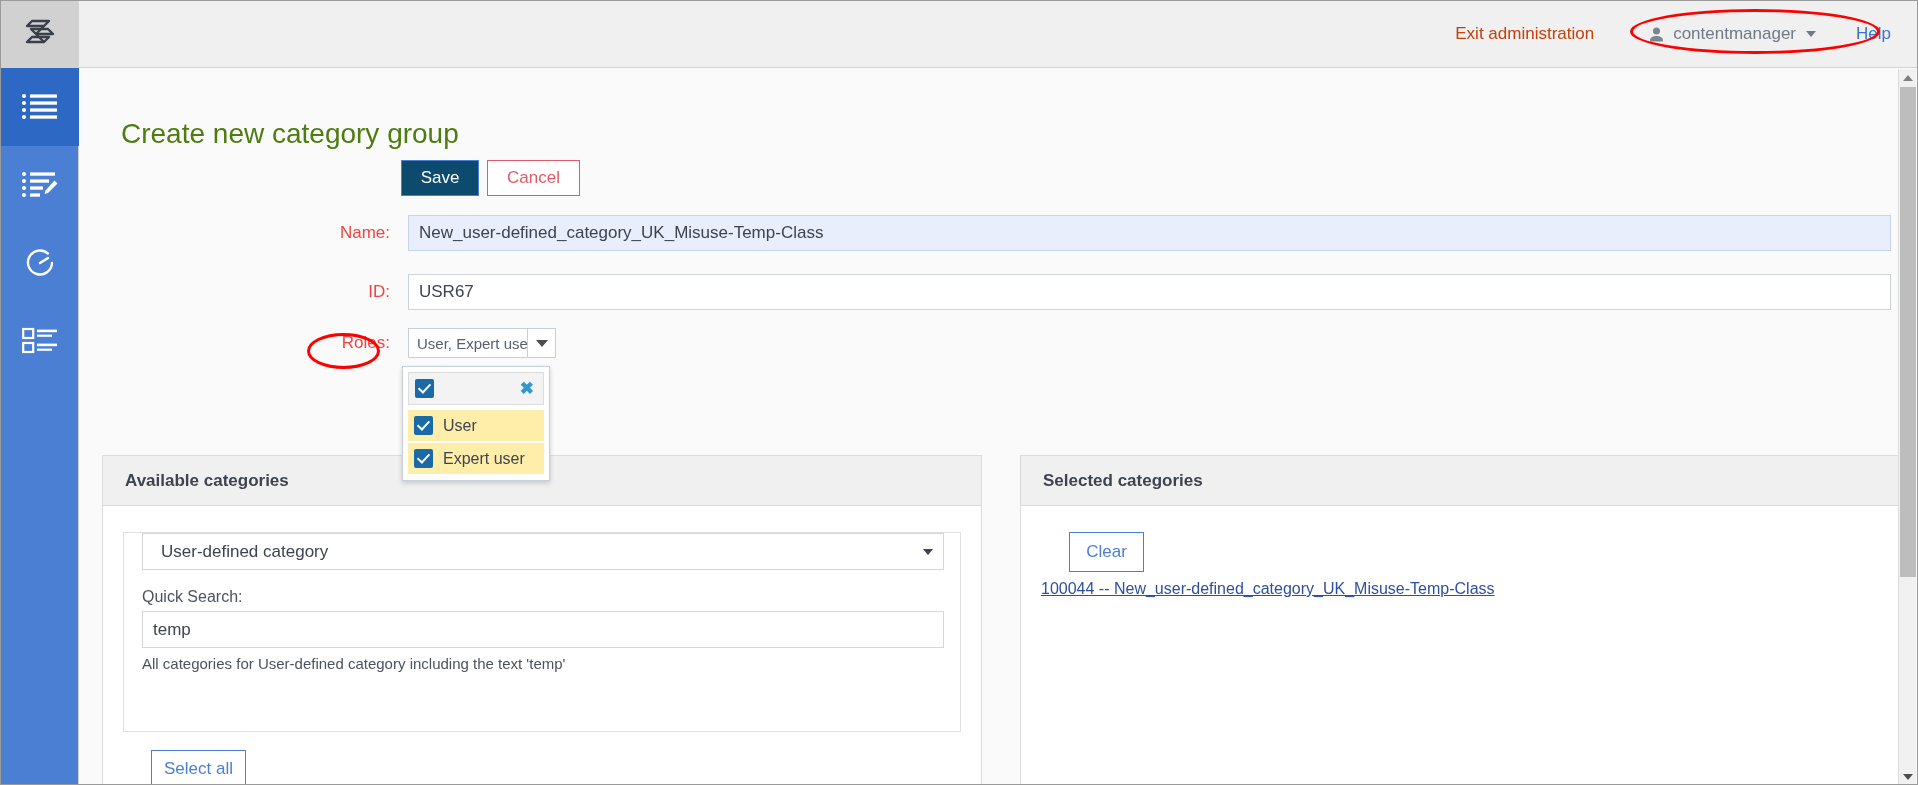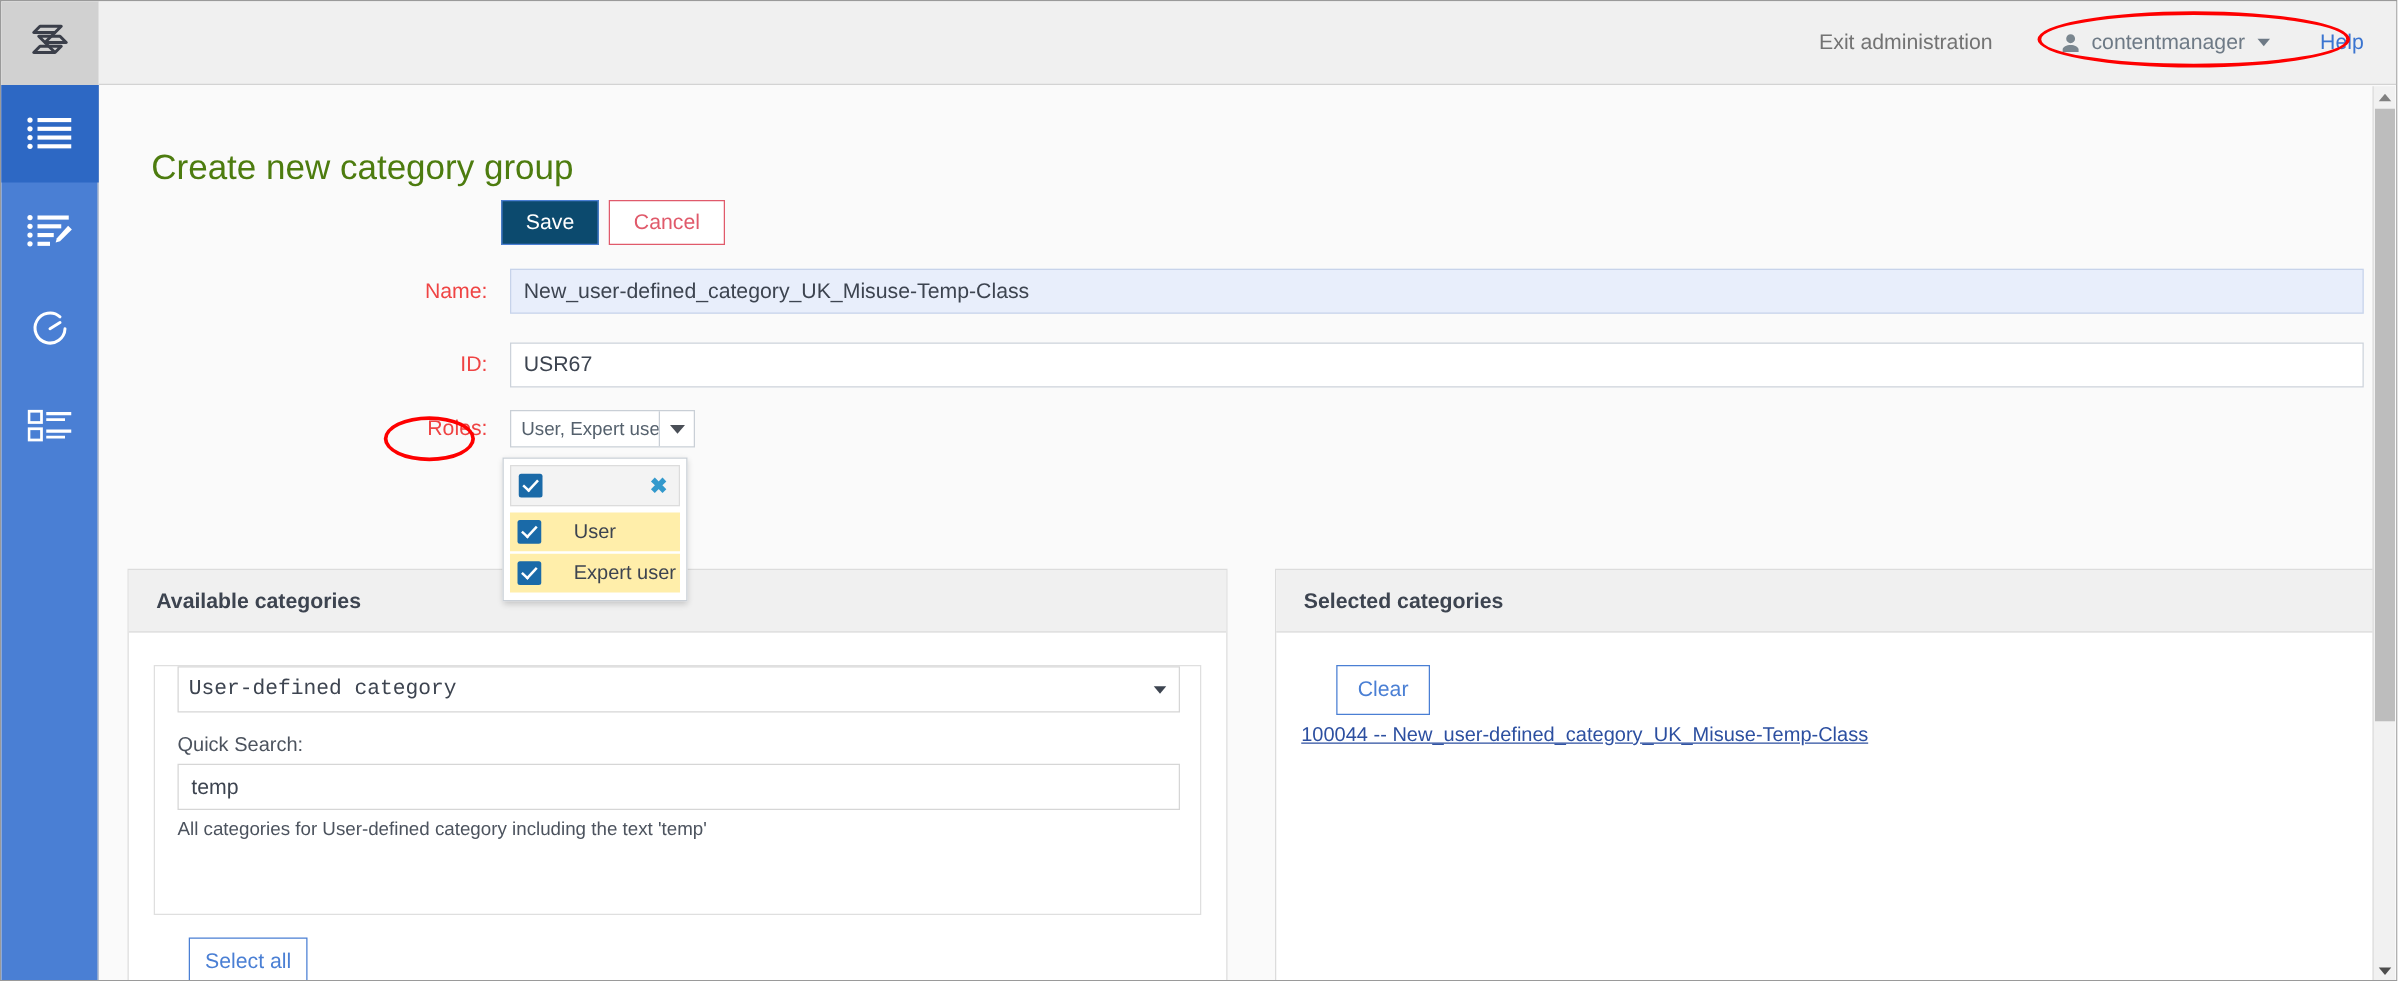--- a/index.html
+++ b/index.html
@@ -32,21 +32,21 @@
   #header {
     position: absolute; left: 78px; top: 0;
     width: 1838px; height: 67px;
     background: #f0f0f0;
     border-bottom: 1px solid #d3d3d3;
     display: flex; align-items: center; justify-content: flex-end;
     padding-right: 26px;
   }
   .hdr-item {
     font-size: 17px;
-    color: #737373;
+    color: #c2410c;
     margin-left: 30px;
     white-space: nowrap;
     cursor: pointer;
   }
   #help-link { color: #3a74d0; margin-left: 40px; }
   #user-menu {
     display: flex; align-items: center; gap: 8px;
     margin-left: 54px;
     position: relative;
   }
@@ -203,21 +203,21 @@
     margin-bottom: 5px;
   }
   .dd-opt {
     display: flex; align-items: center;
     height: 31px;
     background: #ffeeaa;
     padding-left: 6px;
     cursor: pointer;
   }
   .dd-opt + .dd-opt { margin-top: 2px; }
-  .dd-opt-label { font-size: 16px; color: #3d4450; margin-left: 26px; }
+  .dd-opt-label { font-size: 16px; color: #3d4450; margin-left: 10px; }
   .cbx {
     width: 19px; height: 19px;
     background: #1a6aa8;
     border-radius: 2px;
     position: relative;
     flex: 0 0 auto;
   }
   .cbx::after {
     content: "";
     position: absolute;
@@ -259,22 +259,22 @@
     font-size: 16px; color: #4c535e;
     margin: 18px 0 5px 18px;
   }
   #cat-select {
     display: block;
     margin-left: 18px;
     width: 802px; height: 37px;
     border: 1px solid #d6d6d6;
     background: #ffffff;
     font-size: 17px; color: #3d4450;
-    padding: 0 8px;
-    font-family: Liberation Mono, monospace;
+    padding: 0 18px;
+    font-family: Liberation Sans, sans-serif;
     position: relative;
     line-height: 35px;
     cursor: pointer;
   }
   #cat-select .sel-caret {
     position: absolute; right: 10px; top: 15px;
     width: 0; height: 0;
     border-left: 5px solid transparent;
     border-right: 5px solid transparent;
     border-top: 6px solid #3d4450;

